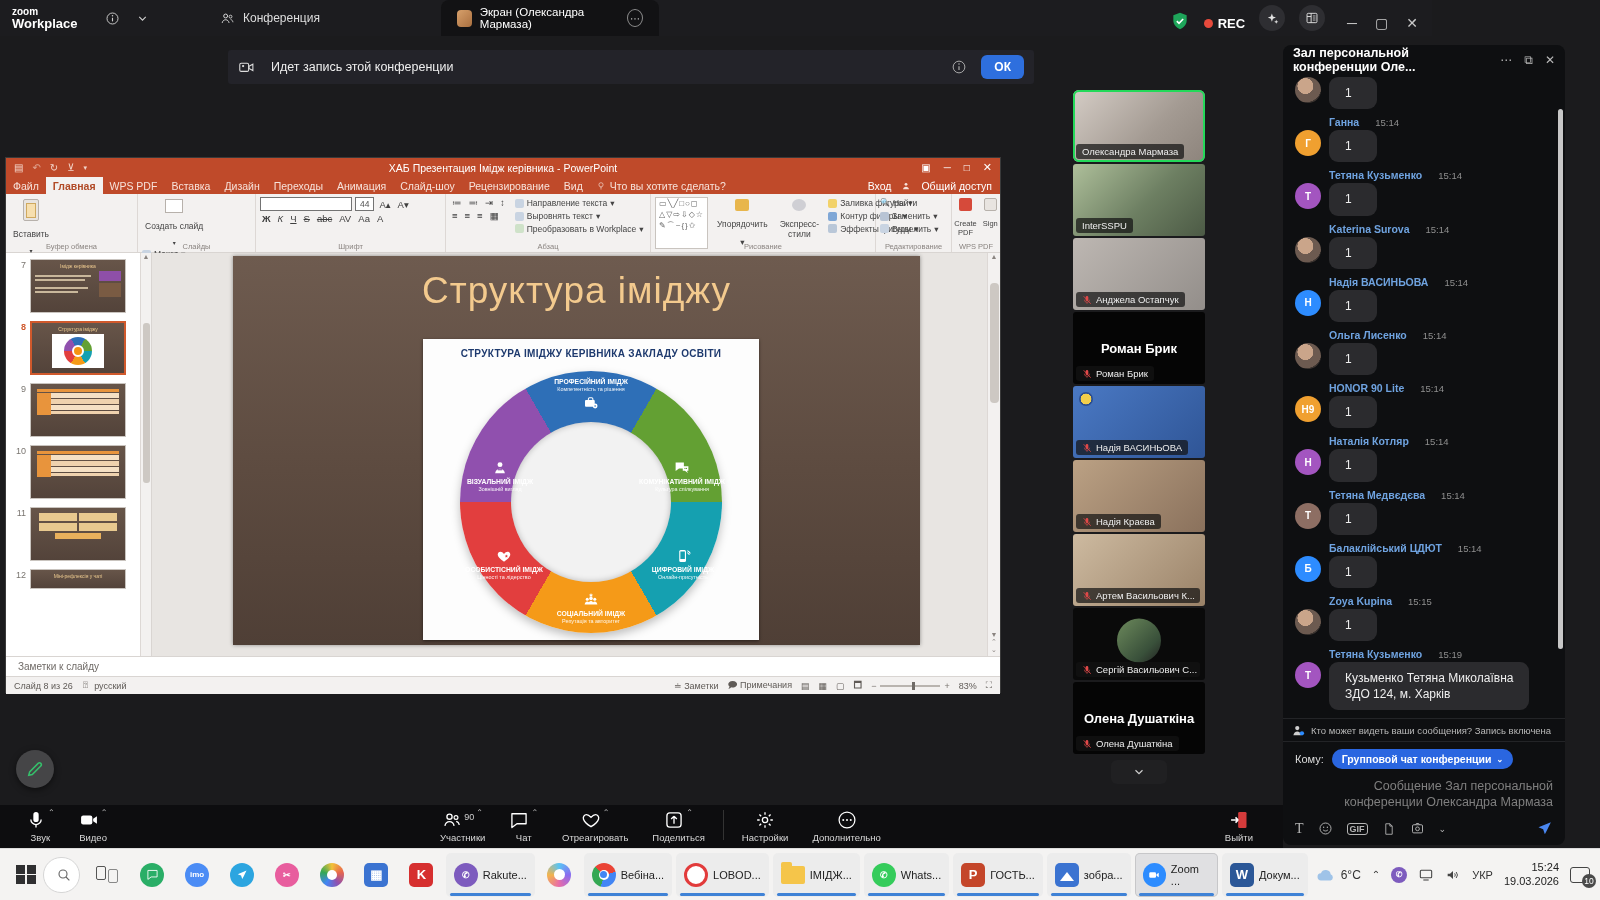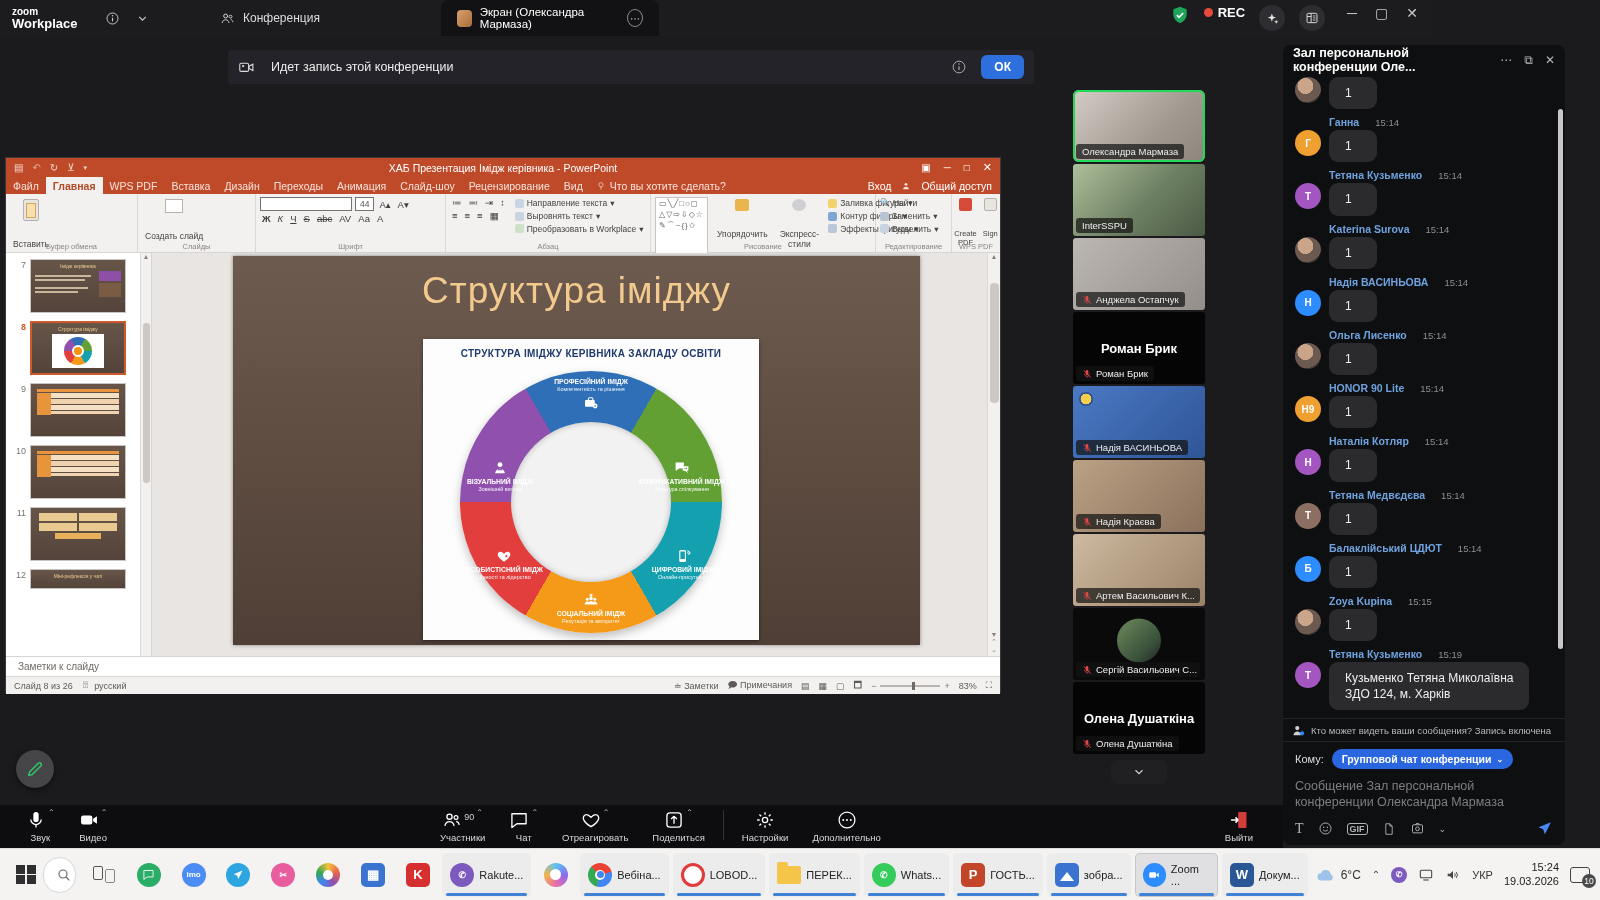--- a/index.html
+++ b/index.html
@@ -11,21 +11,21 @@
   .ztop { position:absolute; left:0; top:0; width:1432px; height:36px; background:#1c1c1f; display:flex; align-items:center; }
   .zbrand { margin-left:12px; color:#fff; line-height:1; width:75px; }
   .zbrand .b1 { font-size:10px; font-weight:bold; }
   .zbrand .b2 { font-size:13px; font-weight:bold; }
   .zinfo { display:flex; align-items:center; gap:16px; margin-left:18px; color:#cfcfcf; }
   .ztab { display:flex; align-items:center; gap:8px; color:#ddd; font-size:12px; padding:0 16px; height:36px; }
   .ztab.home { margin-left:55px; }
   .ztab.active { background:#121214; border-radius:8px 8px 0 0; color:#fff; margin-left:105px; width:218px; }
   .ztab .avatar { width:17px; height:17px; border-radius:4px; background:linear-gradient(135deg,#d7a06b,#a96f3f); }
   .ztab .tab-ellipsis { width:18px; height:18px; border:1px solid #8a8a8a; border-radius:50%; color:#cfcfcf; font-size:10px; display:flex; align-items:center; justify-content:center; margin-left:auto; }
-  .zright { margin-left:auto; display:flex; align-items:flex-start; gap:14px; padding-right:14px; }
+  .zright { margin-left:auto; display:flex; align-items:flex-end; gap:14px; padding-right:14px; }
   .rec { display:flex; align-items:center; gap:5px; color:#fff; font-size:13px; font-weight:bold; }
   .rec .dot { width:9px; height:9px; border-radius:50%; background:#e74a3c; }
   .circbtn { width:26px; height:26px; border-radius:50%; background:#2e2e32; display:flex; align-items:center; justify-content:center; }
   .winctl { color:#c9c9c9; font-size:14px; display:flex; gap:18px; margin-left:8px; }
 
   
   .banner { position:absolute; left:228px; top:50px; width:806px; height:34px; background:#232329; border-radius:3px; display:flex; align-items:center; padding:0 10px; }
   .banner .txt { color:#eee; font-size:12.5px; margin-left:16px; }
   .banner .sp { flex:1; }
   .okbtn { background:#2e6fde; color:#fff; font-size:12px; font-weight:bold; border-radius:6px; padding:5px 13px; margin-left:14px; }
@@ -37,21 +37,21 @@
   .ppt-title { position:absolute; left:0; right:0; text-align:center; font-size:10.5px; color:#fff; pointer-events:none; }
   .ppt-winctl { margin-left:auto; display:flex; gap:13px; padding-right:8px; color:#fff; font-size:10px; align-items:center; }
   .ppt-menubar { height:17px; background:#bf4a2a; display:flex; align-items:center; font-size:10.5px; color:#f7e2da; }
   .pmenu { padding:2px 7px; height:17px; display:flex; align-items:center; }
   .pmenu.active { background:#f3f1f0; color:#b14a26; font-weight:bold; }
   .tellme { display:flex; align-items:center; gap:4px; margin-left:6px; color:#f7e2da; }
   .pm-right { margin-left:auto; display:flex; align-items:center; gap:10px; padding-right:8px; color:#fff; }
   .ribbon { height:59px; background:#f3f1f0; border-bottom:1px solid #d9d5d2; display:flex; }
   .rgroup { position:relative; border-right:1px solid #ddd8d5; height:100%; padding:3px 4px 12px 4px; }
   .rgroup .glabel { position:absolute; bottom:1px; left:0; right:0; text-align:center; font-size:7.5px; color:#8a8480; }
-  .rbig { display:inline-flex; flex-direction:column; align-items:center; font-size:8.5px; color:#444; text-align:center; gap:18px; vertical-align:top; padding:2px 3px; }
+  .rbig { display:inline-flex; flex-direction:column; align-items:center; font-size:8.5px; color:#444; text-align:center; gap:8px; vertical-align:top; padding:2px 3px; }
   .rsmall { font-size:8.5px; color:#444; display:flex; align-items:center; gap:3px; line-height:1.5; white-space:nowrap; }
   .ricon { display:inline-block; width:9px; height:9px; border-radius:2px; }
   .clipicon { width:16px; height:22px; background:#e8e4e0; border:1px solid #b7b1ab; border-radius:2px; position:relative; }
   .clipicon:after { content:""; position:absolute; left:2px; top:3px; right:2px; bottom:2px; background:#f7dfae; border:1px solid #cfa95f; }
   .slideicon { width:18px; height:14px; background:#fff; border:1px solid #b7b1ab; position:relative; }
   .fontrow { display:flex; gap:3px; align-items:center; margin-bottom:2px; }
   .fbox { background:#fff; border:1px solid #737373; font-size:8.5px; color:#555; padding:1px 4px; }
   .fmt { font-size:9.5px; color:#3f3f3f; padding:0 2px; }
   .shapes { background:#fff; border:1px solid #c9c4bf; padding:1px 3px; font-size:8px; color:#666; line-height:1.35; letter-spacing:1px; }
   .ppt-body { display:flex; height:403px; }
@@ -111,21 +111,21 @@
   .crow { display:flex; gap:8px; }
   .cav { width:26px; height:26px; border-radius:50%; flex:0 0 26px; display:flex; align-items:center; justify-content:center; color:#fff; font-size:10px; font-weight:bold; margin-top:14px; }
   .cav.photo { background:radial-gradient(circle at 40% 35%, #caa58a 0 34%, #6c5a50 35% 70%, #3c3430 71%); }
   .cav.noname { margin-top:0; }
   .cbody { flex:1; }
   .cname { font-size:10.5px; color:#6fa3e0; font-weight:bold; height:14px; }
   .cname .ctime { color:#8f8f8f; font-weight:normal; margin-left:16px; font-size:9.5px; }
   .cbubble { display:inline-block; background:#2b2b2e; color:#efefef; font-size:12px; border-radius:9px; padding:8px 16px; min-width:48px; white-space:pre-line; line-height:1.35; }
   .cactions { margin:4px 0 0 34px; color:#9a9a9a; font-size:11px; letter-spacing:6px; }
   .privacy { height:24px; display:flex; align-items:center; gap:5px; font-size:9.5px; color:#b9b9b9; border-top:1px solid #232427; border-bottom:1px solid #232427; padding:0 8px; white-space:nowrap; }
-  .composer { padding:7px 12px 8px 12px; }
+  .composer { padding:7px 12px 8px 12px;text-align:right; }
   .torow { display:flex; align-items:center; gap:8px; }
   .tolabel { color:#ddd; font-size:11px; }
   .topill { background:#2a66e0; color:#fff; font-size:10.5px; font-weight:bold; border-radius:12px; padding:4px 10px; display:flex; align-items:center; gap:5px; }
   .cplaceholder { color:#7f7f7f; font-size:12.5px; line-height:1.3; margin-top:9px; height:34px; }
   .cicons { display:flex; align-items:center; gap:14px; margin-top:8px; color:#b5b5b5; }
   .cicons .tfmt { font-family:"Liberation Serif",serif; font-size:14px; }
   .cicons .gif { font-size:9px; font-weight:bold; border:1px solid #b5b5b5; border-radius:3px; padding:0 2px; }
   .csend { margin-left:auto; }
   .chat-sc { position:absolute; right:2px; top:34px; width:5px; height:540px; border-radius:3px; background:#e8e8e8; opacity:.85; }
 
@@ -1078,21 +1078,21 @@
           <span>Вебіна...</span>
         </span>
         <span class="tappl open">
           <span class="dot24" style="background:#fff;border:3px solid #e23b3b;"></span>
           <span>LOBOD...</span>
         </span>
         <span class="tappl open">
           <span style="position:relative;width:24px;height:18px;background:#f5c54a;border-radius:2px;">
             <span style="position:absolute;top:-4px;left:0;width:11px;height:5px;background:#f5c54a;border-radius:2px 2px 0 0;"></span>
           </span>
-          <span>ПЕРЕК...</span>
+          <span>ІМІДЖ...</span>
         </span>
         <span class="tappl open">
           <span class="dot24" style="background:#35cc5b;">✆</span>
           <span>Whats...</span>
         </span>
         <span class="tappl open">
           <span class="sq24" style="background:#c4462a;">P</span>
           <span>ГОСТЬ...</span>
         </span>
         <span class="tappl open">

